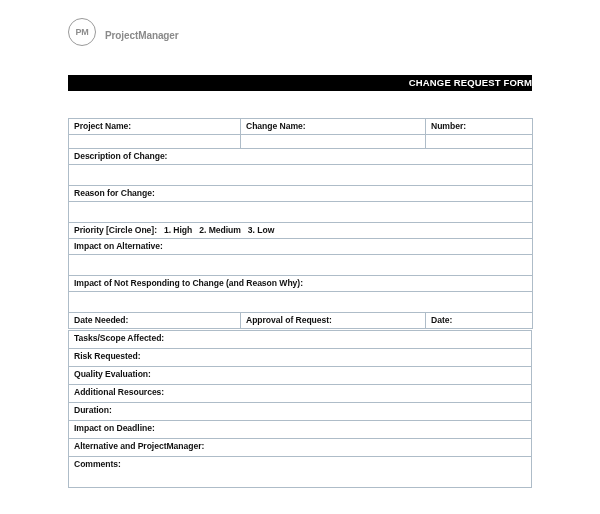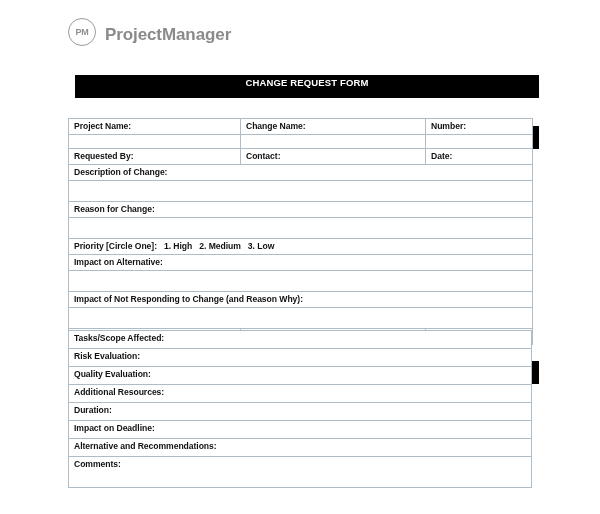--- a/index.html
+++ b/index.html
@@ -36,46 +36,45 @@
     box-sizing: border-box;
   }
   .brand-mark span {
     font-size: 9px;
     font-weight: 700;
     color: #8e8e8e;
     letter-spacing: -0.2px;
     line-height: 1;
   }
   .brand-name {
-    font-size: 17px;
+    font-size: 10px;
     font-weight: 600;
     color: #8a8a8a;
     letter-spacing: -0.1px;
     white-space: nowrap;
     margin-top: 6px;
   }
 
   
   .sheet {
     position: absolute;
     left: 68px;
     width: 464px;
   }
 
   .bar {
     background: #000000;
     color: #ffffff;
     font-size: 9.5px;
     font-weight: 700;
-    text-align: center;
+    text-align: right;
     line-height: 15px;
-    height: 23px;
+    height: 16px;
     letter-spacing: 0.15px;
     position: relative;
-    margin-left: 7px;
   }
 
   
   table.form {
     border-collapse: collapse;
     width: 464px;
     table-layout: fixed;
   }
   table.form td {
     border: 1px solid #aebcc8;
@@ -134,25 +133,20 @@
         <td class="r-label">Project Name:</td>
         <td class="r-label">Change Name:</td>
         <td class="r-label">Number:</td>
       </tr>
       <tr>
         <td class="blank r-blank"></td>
         <td class="blank r-blank"></td>
         <td class="blank r-blank"></td>
       </tr>
       <tr>
-        <td class="r-label">Requested By:</td>
-        <td class="r-label">Contact:</td>
-        <td class="r-label">Date:</td>
-      </tr>
-      <tr>
         <td class="r-label" colspan="3">Description of Change:</td>
       </tr>
       <tr>
         <td class="blank r-tall" colspan="3"></td>
       </tr>
       <tr>
         <td class="r-label" colspan="3">Reason for Change:</td>
       </tr>
       <tr>
         <td class="blank r-tall" colspan="3"></td>
@@ -185,35 +179,35 @@
   <span>Change Impact</span>
 </div>
 
 <div class="sheet" id="impact-table">
   <table class="form">
     <tbody id="impact-rows">
         <tr>
           <td class="r-impact">Tasks/Scope Affected:</td>
         </tr>
         <tr>
-          <td class="r-impact">Risk Evaluation:</td>
+          <td class="r-impact">Risk Requested:</td>
         </tr>
         <tr>
           <td class="r-impact">Quality Evaluation:</td>
         </tr>
         <tr>
           <td class="r-impact">Additional Resources:</td>
         </tr>
         <tr>
           <td class="r-impact">Duration:</td>
         </tr>
         <tr>
           <td class="r-impact">Impact on Deadline:</td>
         </tr>
         <tr>
-          <td class="r-impact">Alternative and Recommendations:</td>
+          <td class="r-impact">Alternative and ProjectManager:</td>
         </tr>
         <tr>
           <td class="r-comments">Comments:</td>
         </tr>
       </tbody>
   </table>
 </div>
 
 </body></html>

